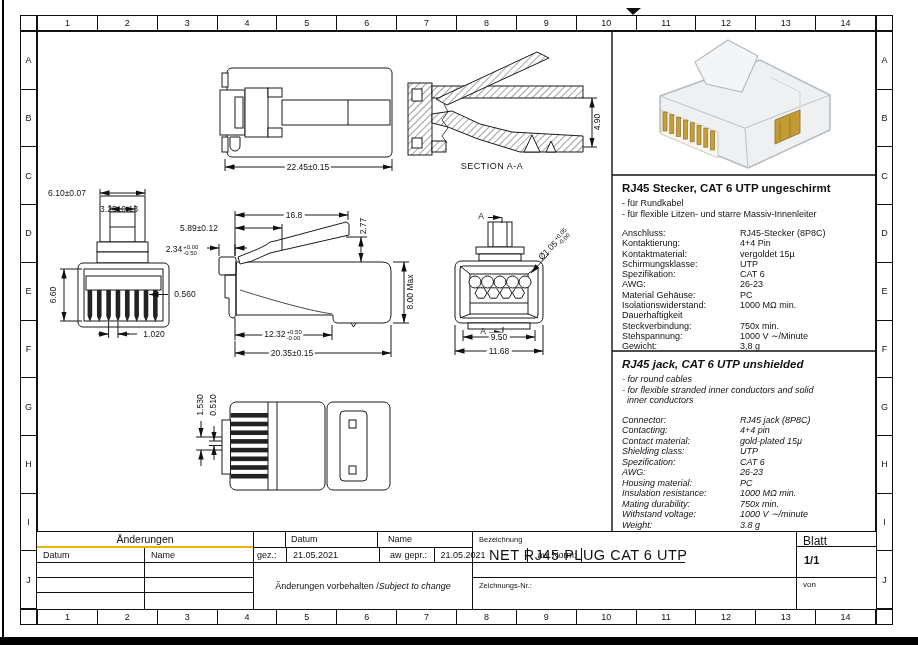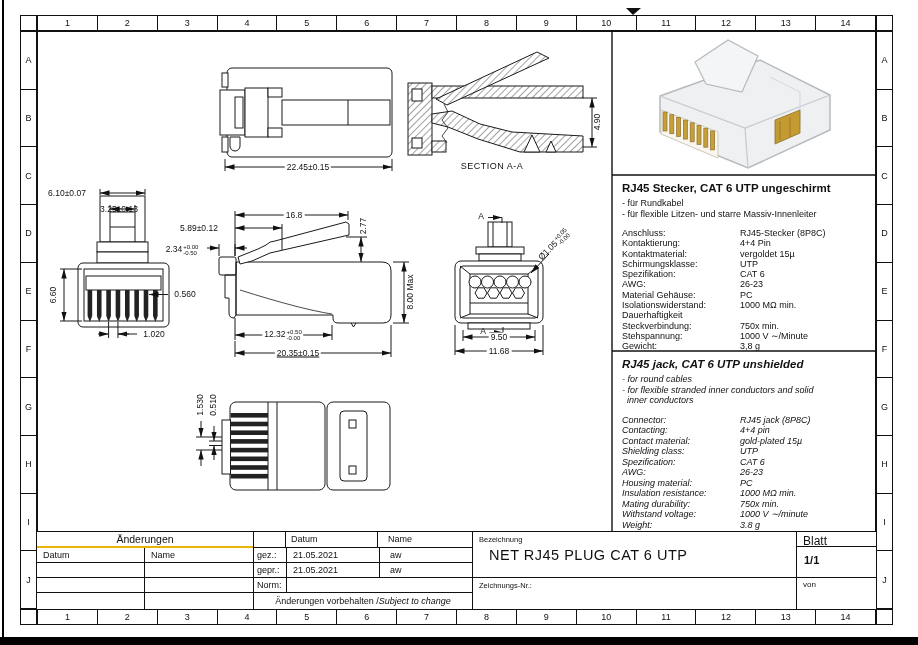--- a/index.html
+++ b/index.html
@@ -46,21 +46,21 @@
   .tb-mid{width:219px;border-right:1px solid #111;display:flex;flex-direction:column;}
   .tb-right{width:324px;border-right:1px solid #111;display:flex;flex-direction:column;}
   .tb-blatt{flex:1;display:flex;flex-direction:column;}
   .tbl-r1{height:16px;border-bottom:2px solid #eab308;display:flex;align-items:center;
           justify-content:center;font-size:10.5px;}
   .tbl-r{height:15px;border-bottom:1px solid #111;display:flex;}
   .tbl-r.last{height:auto;flex:1;border-bottom:none;}
   .tbl-c1{width:108px;border-right:1px solid #111;padding:2px 0 0 6px;}
   .tbl-c2{flex:1;padding:2px 0 0 6px;}
   .mid-hdr{height:16px;border-bottom:1px solid #111;display:flex;}
-  .mid-rowbox{display:flex;flex-direction:column;}
+  .mid-rowbox{display:flex;flex-direction:row;}
   .mid-row{height:15px;border-bottom:1px solid #111;display:flex;}
   .mid-label{width:33px;border-right:1px solid #111;padding:2px 0 0 3px;}
   .mid-hdr .mid-label{border:1.5px solid #111;margin:-1px;background:#fff;}
   .mid-date{width:93px;border-right:1px solid #111;padding:2px 0 0 6px;}
   .mid-row:last-child .mid-date{border-right:none;}
   .mid-name{flex:1;padding:2px 0 0 10px;}
   .mid-note{flex:1;display:flex;align-items:center;justify-content:center;font-size:9px;}
   .tbr-top{height:46px;border-bottom:1px solid #111;}
   .tbr-label{font-size:7.5px;padding:3px 0 0 6px;}
   .tbr-value{font-size:14.5px;padding:3px 0 0 16px;letter-spacing:.5px;}
@@ -391,21 +391,21 @@
   <span class="dim" style="left:182px;top:250px;"><span>2.34</span><span class="tol">
         <span>+0.00</span>
         <span>-0.50</span>
       </span></span>
   <span class="dim bg" style="left:294px;top:215px;">16.8</span>
   <span class="dim rot" style="left:363px;top:226px;">2.77</span>
   <span class="dim bg" style="left:283px;top:335px;"><span>12.32</span><span class="tol">
         <span>+0.50</span>
         <span>-0.00</span>
       </span></span>
-  <span class="dim bg" style="left:298px;top:353px;text-decoration:underline;">20.35±0.15</span>
+  <span class="dim bg" style="left:292px;top:353px;">20.35±0.15</span>
   <span class="dim rot" style="left:410px;top:292px;">8.00 Max</span>
 
   <span class="dim" style="left:481px;top:216px;">A</span>
   <span class="dim" style="left:483px;top:331px;">A</span>
   <span class="dim rot45" style="left:554px;top:245px;"><span>Ø1.05</span><span class="tol">
         <span>+0.05</span>
         <span>-0.00</span>
       </span></span>
   <span class="dim bg" style="left:499px;top:337px;">9.50</span>
   <span class="dim bg" style="left:499px;top:351px;">11.68</span>

